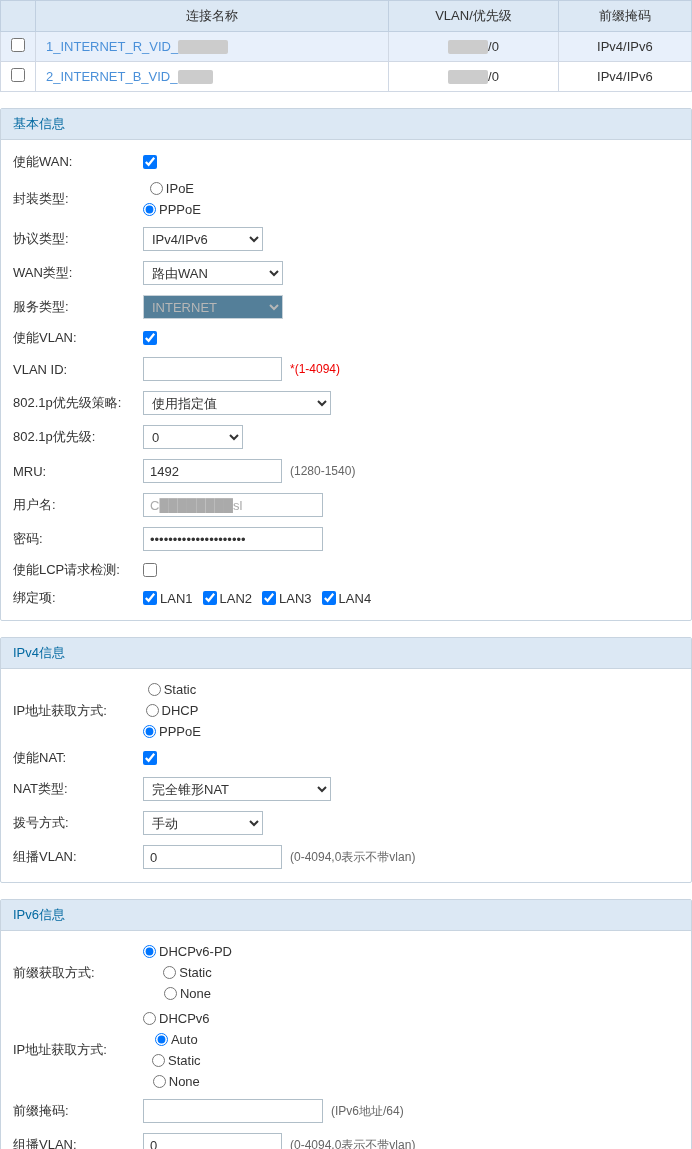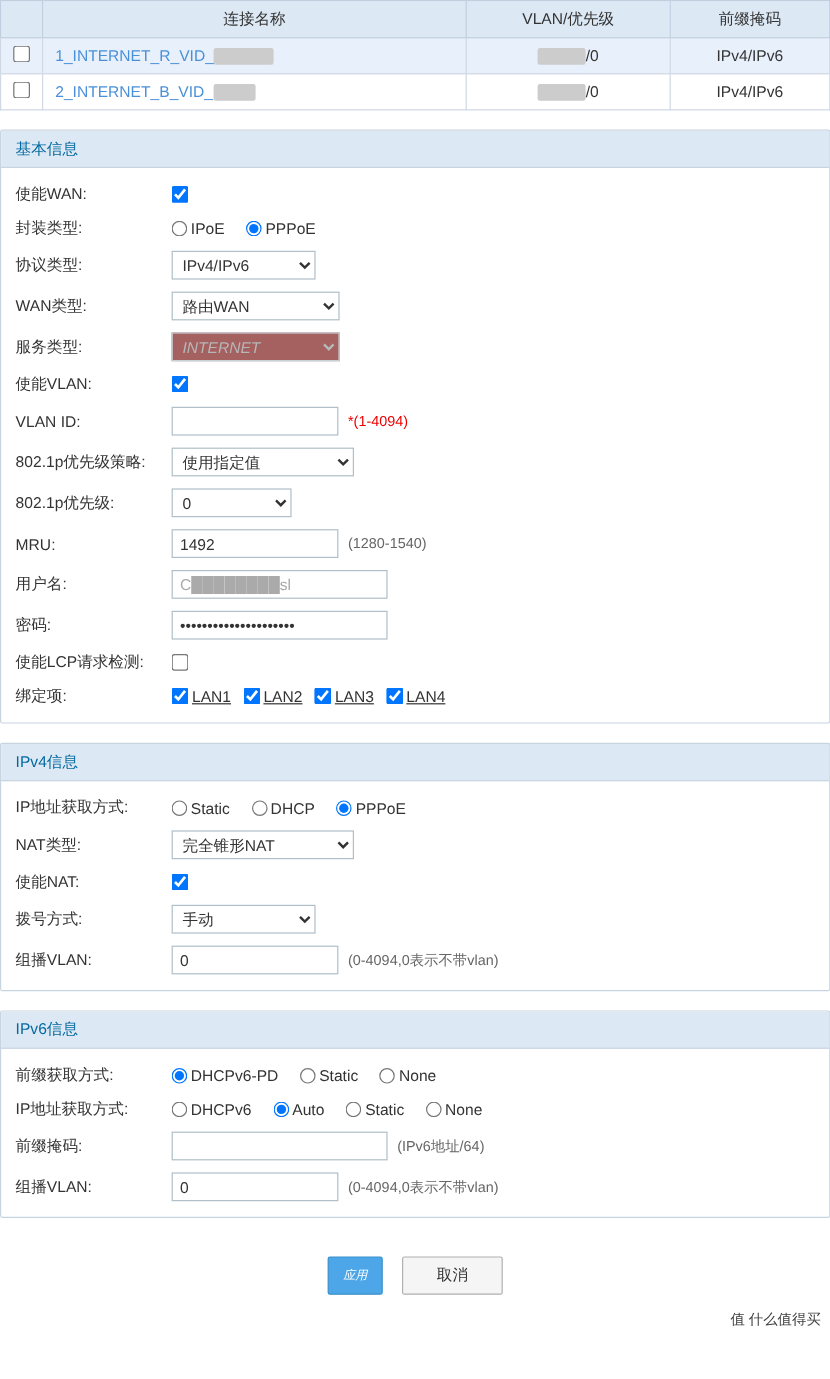--- a/index.html
+++ b/index.html
@@ -97,21 +97,21 @@
     input[type="password"] { width: 180px; }
 
     select {
       border: 1px solid #b0bec8;
       padding: 2px 4px;
       font-size: 13px;
       height: 24px;
       background: #fff;
       color: #333;
     }
-    select.w160 { width: 152px; }
+    select.w160 { width: 188px; }
     select.w140 { width: 140px; }
     select.w120 { width: 120px; }
     select.w100 { width: 100px; }
 
     input[type="checkbox"] {
       width: 14px;
       height: 14px;
       cursor: pointer;
     }
     input[type="radio"] {
@@ -123,34 +123,34 @@
     .hint-text {
       color: #666;
       font-size: 12px;
     }
     .required-hint { color: #e00; font-size: 12px; }
 
     
     .radio-group {
       display: flex;
       align-items: center;
-      gap: 18px;
+      gap: 6px;
+      flex-direction: column;
     }
     .radio-item {
       display: flex;
       align-items: center;
       gap: 3px;
     }
 
     
     .checkbox-group {
       display: flex;
       align-items: center;
       gap: 10px;
-      text-decoration: underline;
     }
     .checkbox-item {
       display: flex;
       align-items: center;
       gap: 3px;
     }
 
     
     .button-row {
       display: flex;
@@ -181,23 +181,22 @@
     
     .footer-watermark {
       text-align: right;
       color: #404040;
       font-size: 12px;
       padding: 4px 8px 8px 0;
     }
 
     
     select.disabled-grey {
-      background: #7f1d1d;
+      background: #0c4a6e;
       color: #999;
-      font-style: italic;
     }
   </style>
 </head>
 <body>
 
 <table class="top-table">
   <thead>
     <tr>
       <th style="width:30px"></th>
       <th>连接名称</th>
@@ -405,39 +404,39 @@
           </div>
           <div class="radio-item">
             <input type="radio" name="ipv4obtain" checked="" style="">
             <span>PPPoE</span>
           </div>
         </div>
       </div>
     </div>
 
     <div class="form-row">
+      <div class="form-label">使能NAT:</div>
+      <div class="form-control">
+        <input type="checkbox" checked="" style="">
+      </div>
+    </div>
+
+    <div class="form-row">
       <div class="form-label">NAT类型:</div>
       <div class="form-control">
         <select class="w160">
           <option>完全锥形NAT</option>
           <option>限制锥形NAT</option>
           <option>端口限制锥形NAT</option>
           <option>对称NAT</option>
         </select>
       </div>
     </div>
 
     <div class="form-row">
-      <div class="form-label">使能NAT:</div>
-      <div class="form-control">
-        <input type="checkbox" checked="" style="">
-      </div>
-    </div>
-
-    <div class="form-row">
       <div class="form-label">拨号方式:</div>
       <div class="form-control">
         <select class="w120">
           <option>手动</option>
           <option>自动</option>
         </select>
       </div>
     </div>
 
     <div class="form-row">

